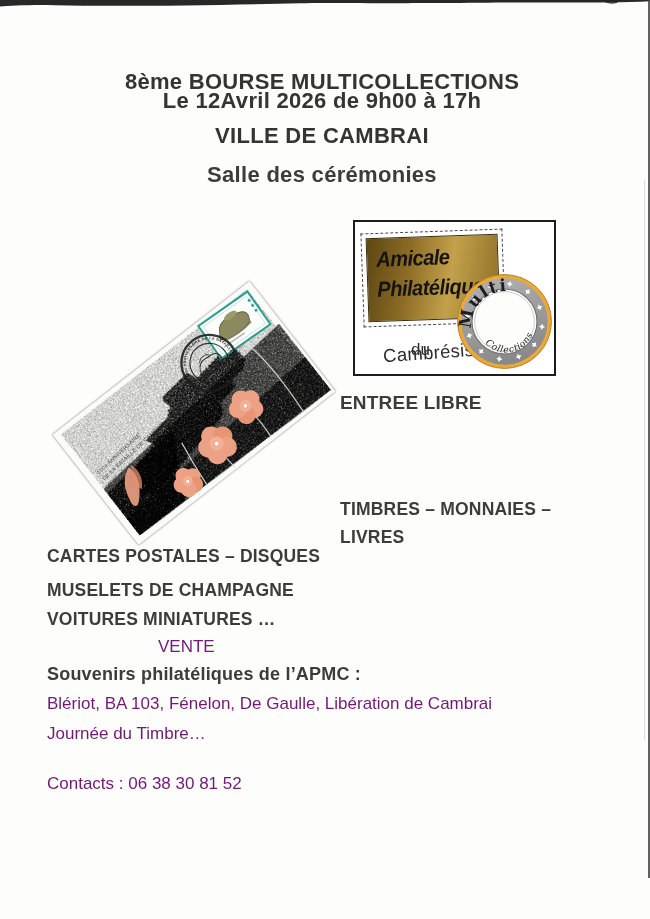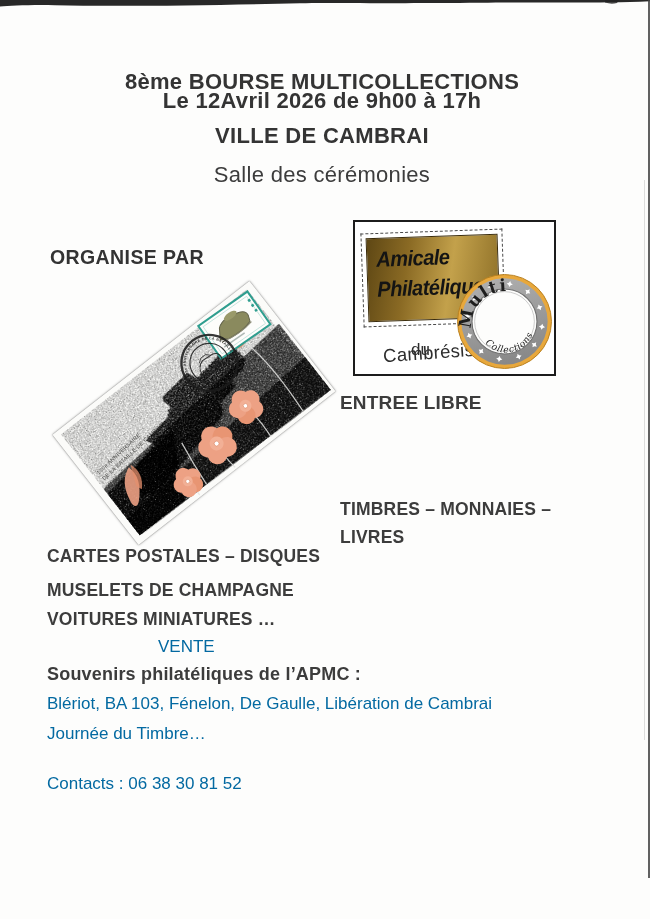--- a/index.html
+++ b/index.html
@@ -14,21 +14,21 @@
     font-weight:700; font-size:22px; color:#343434; letter-spacing:0.3px;
     white-space:nowrap;
   }
   .title.regular{font-weight:400; color:#3c3c3c;}
   
   .bt{
     position:absolute; font-weight:700; font-size:17.5px; color:#3c3c3c;
     letter-spacing:0.2px; white-space:nowrap;
   }
   .rt{
-    position:absolute; font-weight:400; font-size:17px; color:#0369a1;
+    position:absolute; font-weight:400; font-size:17px; color:#701a75;
     white-space:nowrap;
   }
   .organise{
     position:absolute; left:50px; top:246px; font-weight:700; font-size:19.5px;
     color:#333; letter-spacing:0.4px;
   }
   
   .logo-box{
     position:absolute; left:353px; top:220px; width:199px; height:152px;
     border:2px solid #1c1c1c; background:#fff;
@@ -74,23 +74,22 @@
   <svg class="top-artifact" width="650" height="9" viewBox="0 0 650 9">
     <path d="M0,0 H650 V1.2 C600,3.4 560,2 480,2.8 C380,3.8 330,2.4 300,3.2 C220,5 120,6.8 55,5.2 C30,4.6 10,5.8 0,6.4 Z" fill="#161616" opacity="0.92"></path>
     <path d="M605,0 h14 l-2,3 q-6,1.5 -12,-0.5 Z" fill="#222" opacity="0.8"></path>
   </svg>
   <div class="edge-right-dark"></div>
   <div class="edge-right-light"></div>
 
   <div class="title" style="top:69px;">8ème BOURSE MULTICOLLECTIONS</div>
   <div class="title" style="top:88px;">Le 12Avril 2026 de 9h00 à 17h</div>
   <div class="title" style="top:123px;">VILLE DE CAMBRAI</div>
-  <div class="title regular" style="top:162px;">Salle des cérémonies</div>
-
-  <div class="organise">ORGANISE PAR</div>
+  <div class="title regular" style="top:162px;font-weight:bold;">Salle des cérémonies</div>
+
 
   <div class="logo-box">
     <div class="perf">
       <div class="gold">
         <div>Amicale</div>
         <div>Philatélique</div>
       </div>
     </div>
     <div class="du">du</div>
     <div class="camb">Cambrésis</div>

